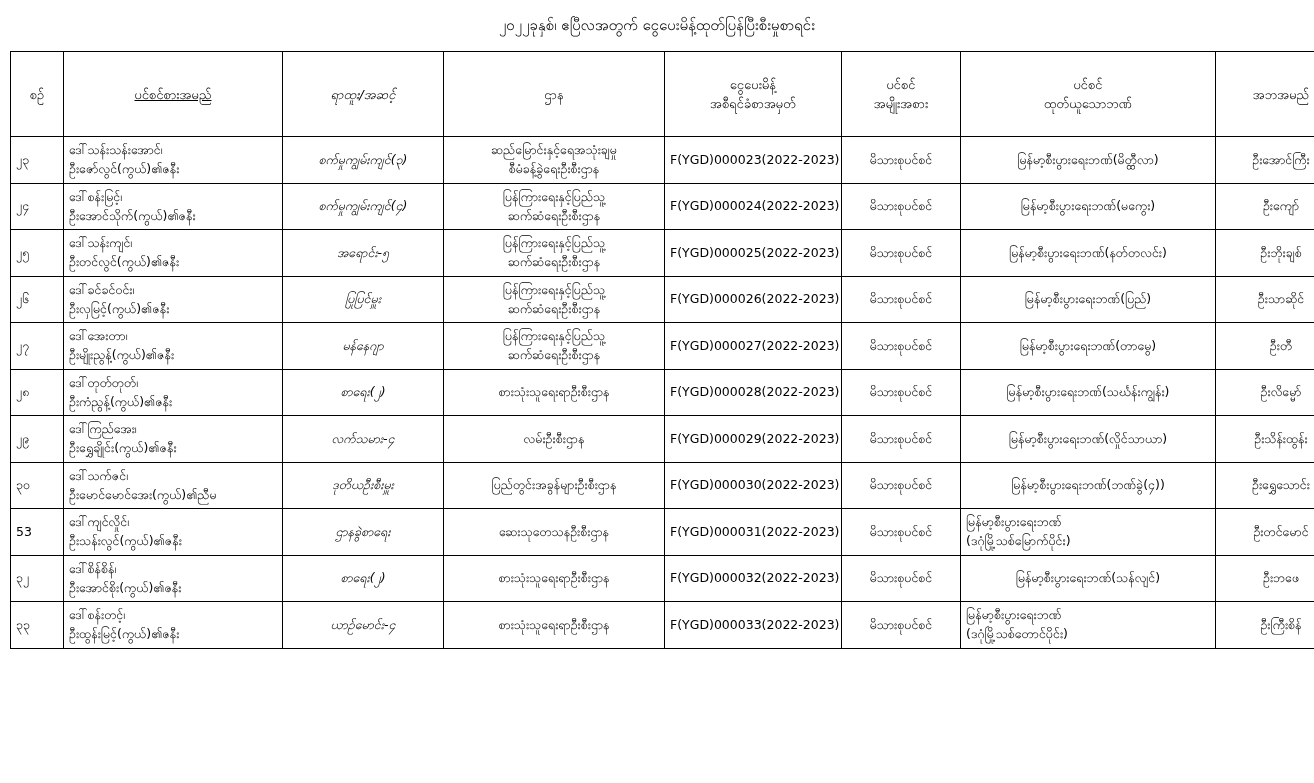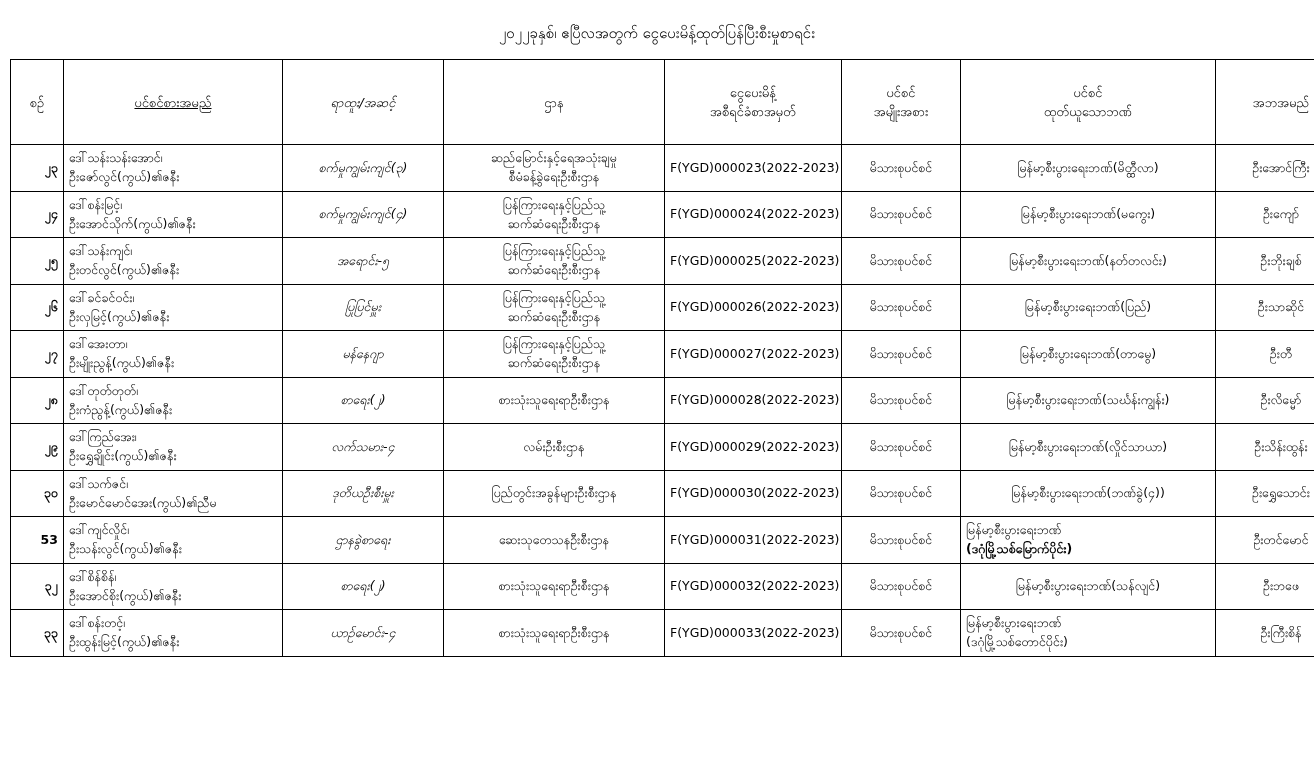--- a/index.html
+++ b/index.html
@@ -11,21 +11,21 @@
     width: 1314px;
     height: 783px;
     font-family: "DejaVu Sans", "Liberation Sans", sans-serif;
     color: #000000;
     overflow: hidden;
   }
   .page {
     width: 1314px;
     height: 783px;
     box-sizing: border-box;
-    padding: 22px 10px 0 10px;
+    padding: 14px 10px 0 10px;
   }
   .doc-title {
     text-align: center;
     font-size: 15px;
     line-height: 1.55;
   }
   .doc-title .line {
     display: block;
     white-space: nowrap;
   }
@@ -47,21 +47,21 @@
     text-align: center;
     font-weight: normal;
     font-size: 13px;
     height: 72px;
     padding: 6px 4px;
   }
   th .hdr-line, td .cell-line {
     display: block;
     white-space: nowrap;
   }
-  .col-no      { width: 44px;  text-align: right; font-weight: bold; }
+  .col-no      { width: 44px;  text-align: left; }
   .col-name    { width: 210px; text-align: left; padding-left: 8px; }
   .col-rank    { width: 152px; text-align: center; font-style: italic; }
   .col-dept    { width: 212px; text-align: center; }
   .col-ref     { width: 168px; text-align: center; }
   .col-type    { width: 110px; text-align: center; }
   .col-bank    { width: 246px; text-align: center; }
   .col-father  { width: 122px; text-align: center; }
 
   td.col-name .cell-line { white-space: nowrap; }
   td.col-dept .cell-line,
@@ -346,21 +346,21 @@
           </td>
         <td class="col-dept">
           <span class="cell-line">ဆေးသုတေသနဦးစီးဌာန</span>
         </td>
         <td class="col-ref"><span class="ref-mono">F(YGD)000031(2022-2023)</span></td>
         <td class="col-type">
             <span class="cell-line">မိသားစုပင်စင်</span>
           </td>
         <td class="col-bank">
           <span class="cell-line" style="text-align:left;">မြန်မာ့စီးပွားရေးဘဏ်</span>
-          <span class="cell-line" style="text-align:left;font-weight:bold;">(ဒဂုံမြို့သစ်မြောက်ပိုင်း)</span>
+          <span class="cell-line" style="text-align:left;">(ဒဂုံမြို့သစ်မြောက်ပိုင်း)</span>
         </td>
         <td class="col-father">
             <span class="cell-line">ဦးတင်မောင်</span>
           </td>
       </tr>
 
       <tr>
         <td class="col-no">
             <span class="cell-line">၃၂</span>
           </td>

